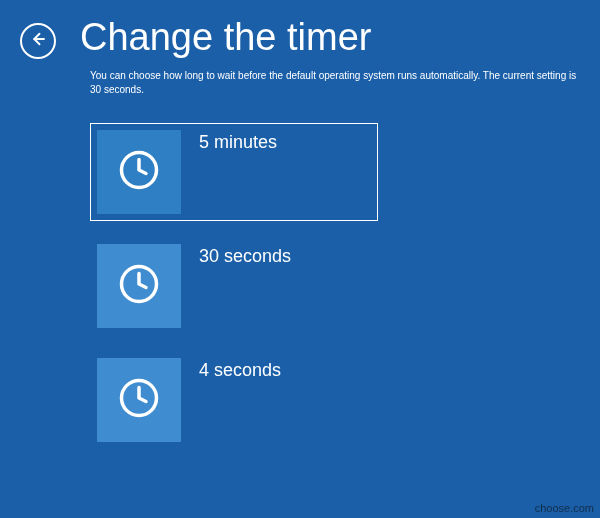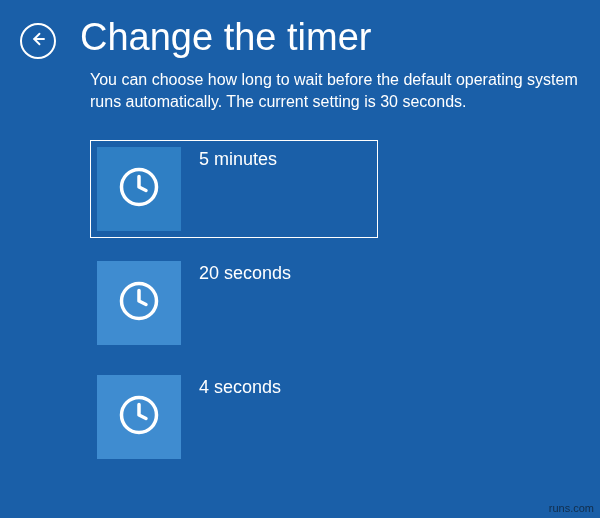--- a/index.html
+++ b/index.html
@@ -39,21 +39,21 @@
     }
     .title {
       font-size: 38px;
       font-weight: 400;
       text-align: right;
     }
     .content {
       padding: 0 20px 0 90px;
     }
     .description {
-      font-size: 16px;
+      font-size: 10px;
       line-height: 1.4;
       margin-bottom: 26px;
       font-weight: 400;
     }
     .option {
       display: flex;
       align-items: flex-start;
       margin-bottom: 16px;
       padding: 6px;
       width: 288px;
@@ -127,29 +127,29 @@
 
   <div class="option">
     <div class="tile">
       <span>
         <svg viewBox="0 0 24 24" fill="none" stroke="#ffffff" stroke-width="2" stroke-linecap="round" stroke-linejoin="round">
           <circle cx="12" cy="12" r="10"></circle>
           <polyline points="12 6 12 12 16 14"></polyline>
         </svg>
       </span>
     </div>
-    <div class="option-label">20 seconds</div>
+    <div class="option-label">30 seconds</div>
   </div>
 
   <div class="option">
     <div class="tile">
       <span>
         <svg viewBox="0 0 24 24" fill="none" stroke="#ffffff" stroke-width="2" stroke-linecap="round" stroke-linejoin="round">
           <circle cx="12" cy="12" r="10"></circle>
           <polyline points="12 6 12 12 16 14"></polyline>
         </svg>
       </span>
     </div>
     <div class="option-label">4 seconds</div>
   </div>
 </div>
 
-<div class="watermark">runs.com</div>
+<div class="watermark">choose.com</div>
 
 </body></html>

